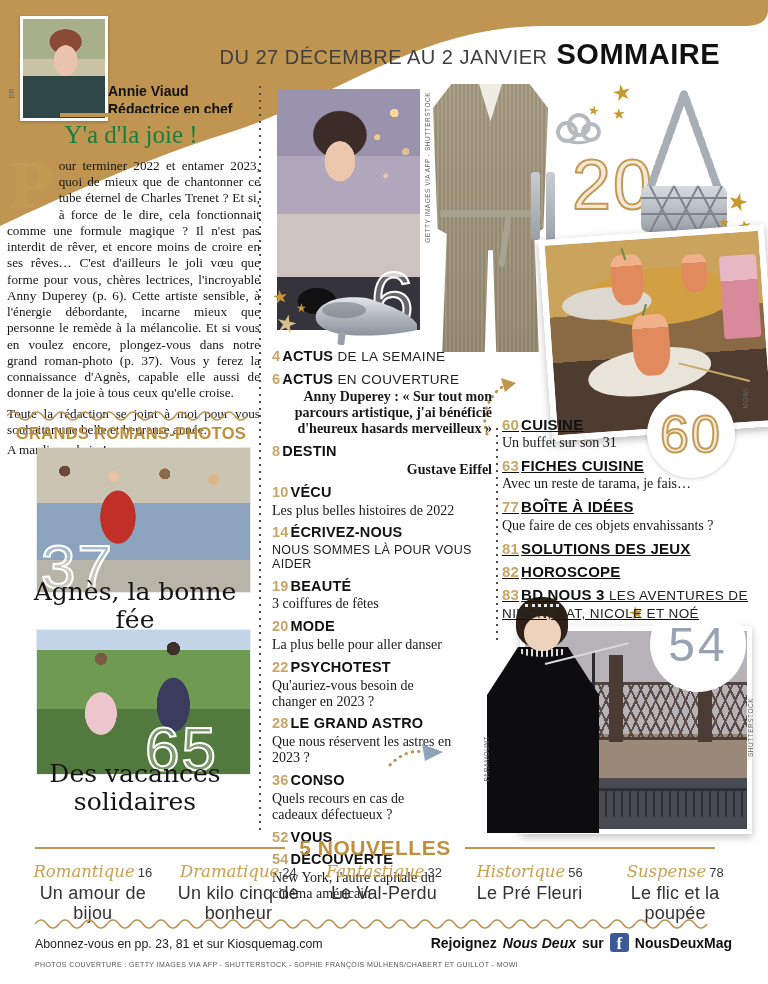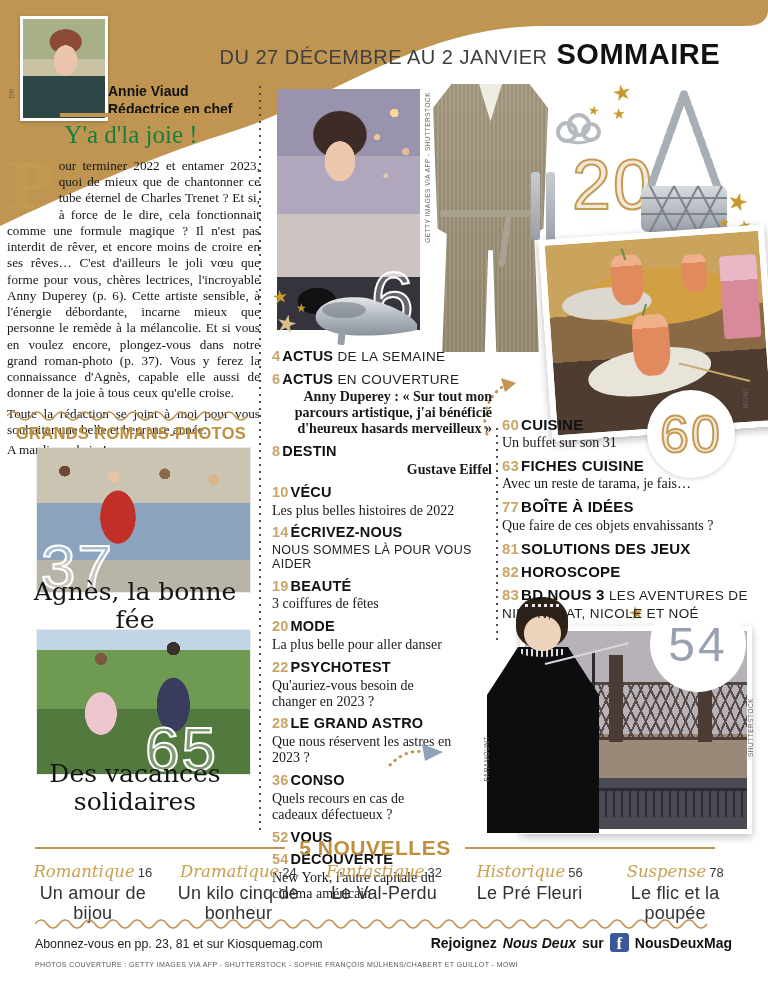--- a/index.html
+++ b/index.html
@@ -115,21 +115,21 @@
 
   
   .dash-arrow path{fill:none;stroke:#bf9551;stroke-width:3;stroke-linecap:round;stroke-dasharray:.5 6;}
 
   
   .toc{line-height:1;}
   #toc-main{left:272px;top:348px;width:220px;}
   #toc-right{left:502px;top:416px;width:264px;z-index:6;}
   .trow{margin-bottom:6px;}
   .tline{font-size:14.5px;font-weight:bold;letter-spacing:.2px;line-height:1.15;color:#111;}
-  #toc-right .tline{font-size:15px;}
+  #toc-right .tline{font-size:15px;text-decoration:underline;}
   .tnum{color:#c9a567;margin-right:2px;}
   .tsuf{font-weight:normal;font-size:13.5px;letter-spacing:.4px;color:#222;}
   .tsub{font-family:"Liberation Serif",serif;font-size:14px;line-height:1.14;color:#181818;margin-top:2px;}
   .tsub.bold{font-weight:bold;text-align:right;}
   .tsub.caps{font-family:"Liberation Sans",sans-serif;font-size:12.5px;letter-spacing:.3px;color:#222;}
 
   
   #audrey{left:487px;top:597px;width:112px;height:236px;z-index:4;}
   #aud-hair{position:absolute;left:26%;top:0;width:46%;height:21%;background:#2e2218;
     border-radius:46% 46% 40% 40%;}

